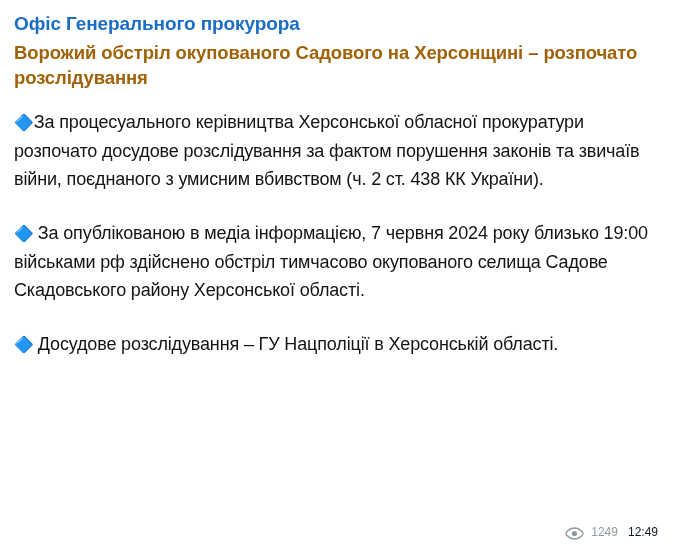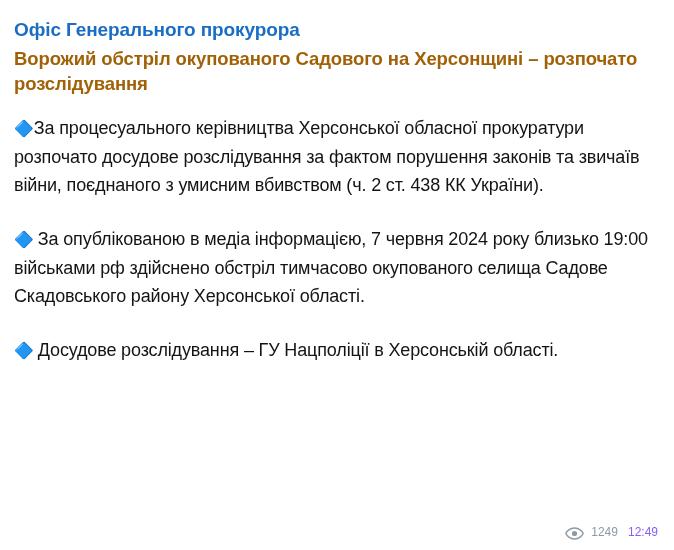--- a/index.html
+++ b/index.html
@@ -12,21 +12,21 @@
     background: #ffffff;
     font-family: "Liberation Sans", sans-serif;
     color: #000000;
     overflow: hidden;
   }
   .post {
     position: relative;
     width: 674px;
     height: 550px;
     box-sizing: border-box;
-    padding: 16px 14px 0 14px;
+    padding: 10px 14px 0 14px;
   }
   .channel-title {
     color: #1a6dc4;
     font-size: 19px;
     font-weight: bold;
     line-height: 24px;
     margin: 2px 0 4px 0;
     letter-spacing: -0.1px;
   }
   .post-title {
@@ -77,21 +77,21 @@
     display: inline-block;
     width: 19px;
     height: 13px;
     position: relative;
     top: 1px;
   }
   .views {
     color: #8e9aa4;
   }
   .time {
-    color: #8b5cf6;
+    color: #0f172a;
     margin-left: 3px;
   }
 </style>
 </head>
 <body>
 
 <div class="post">
 
   <div class="channel-title">Офіс Генерального прокурора</div>
 

